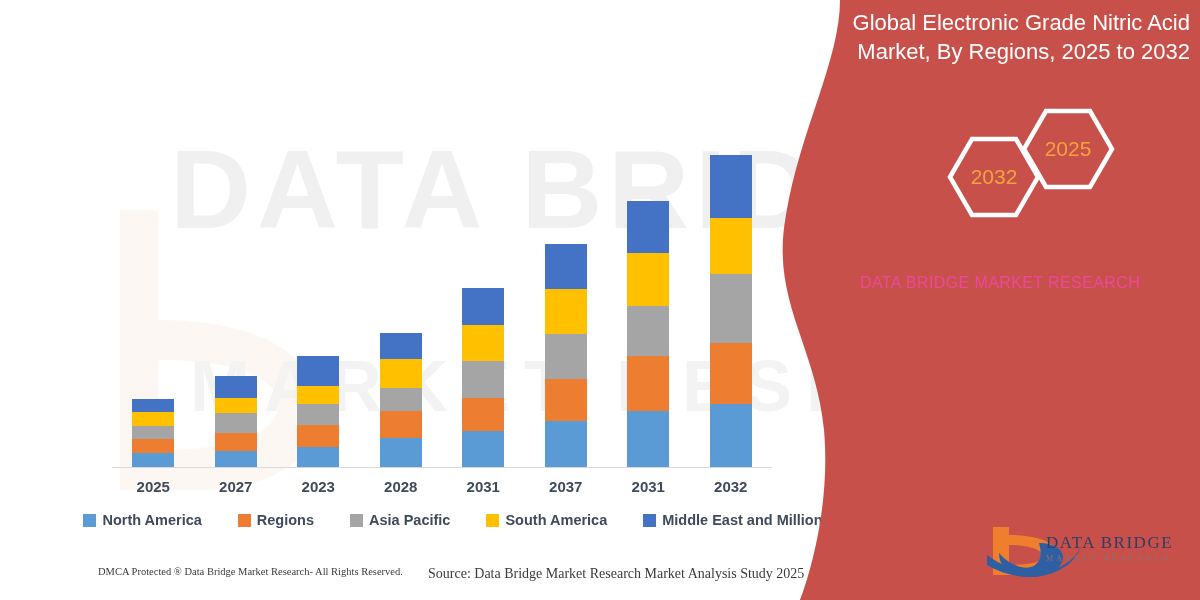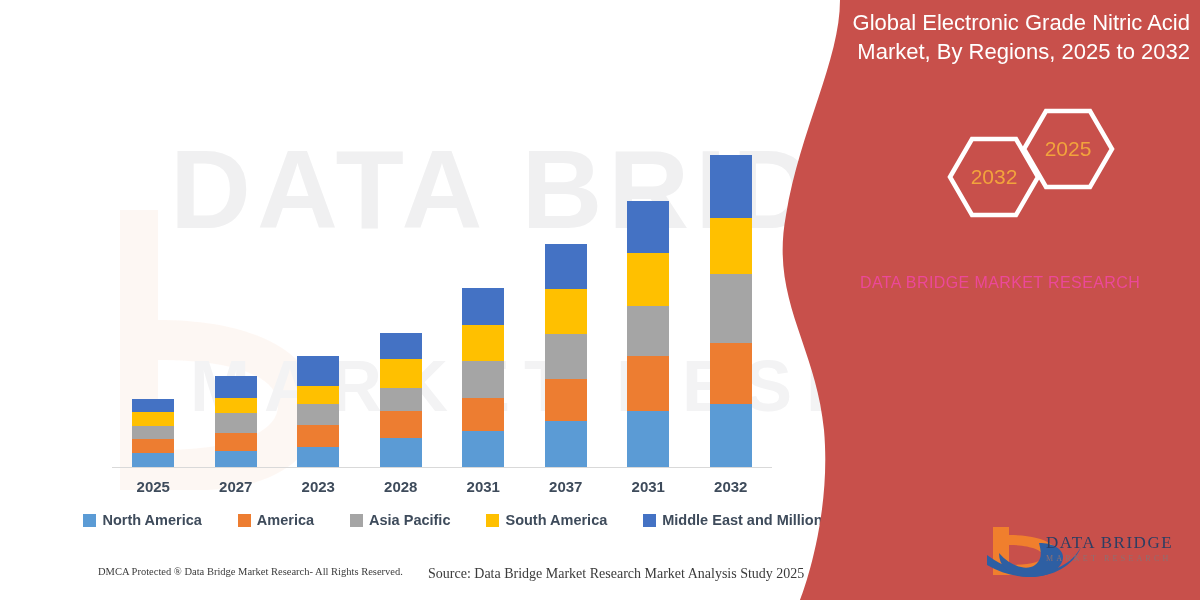--- a/index.html
+++ b/index.html
@@ -163,21 +163,21 @@
       <div class="xlabel">2032</div>
     </div>
 
   <div class="legend" id="legend">
       <div class="lg">
         <span class="sw" style="background: rgb(91, 155, 213);"></span>
         <span class="lg-t">North America</span>
       </div>
       <div class="lg">
         <span class="sw" style="background: rgb(237, 125, 49);"></span>
-        <span class="lg-t">America</span>
+        <span class="lg-t">Regions</span>
       </div>
       <div class="lg">
         <span class="sw" style="background: rgb(165, 165, 165);"></span>
         <span class="lg-t">Asia Pacific</span>
       </div>
       <div class="lg">
         <span class="sw" style="background: rgb(255, 192, 0);"></span>
         <span class="lg-t">South America</span>
       </div>
       <div class="lg">

